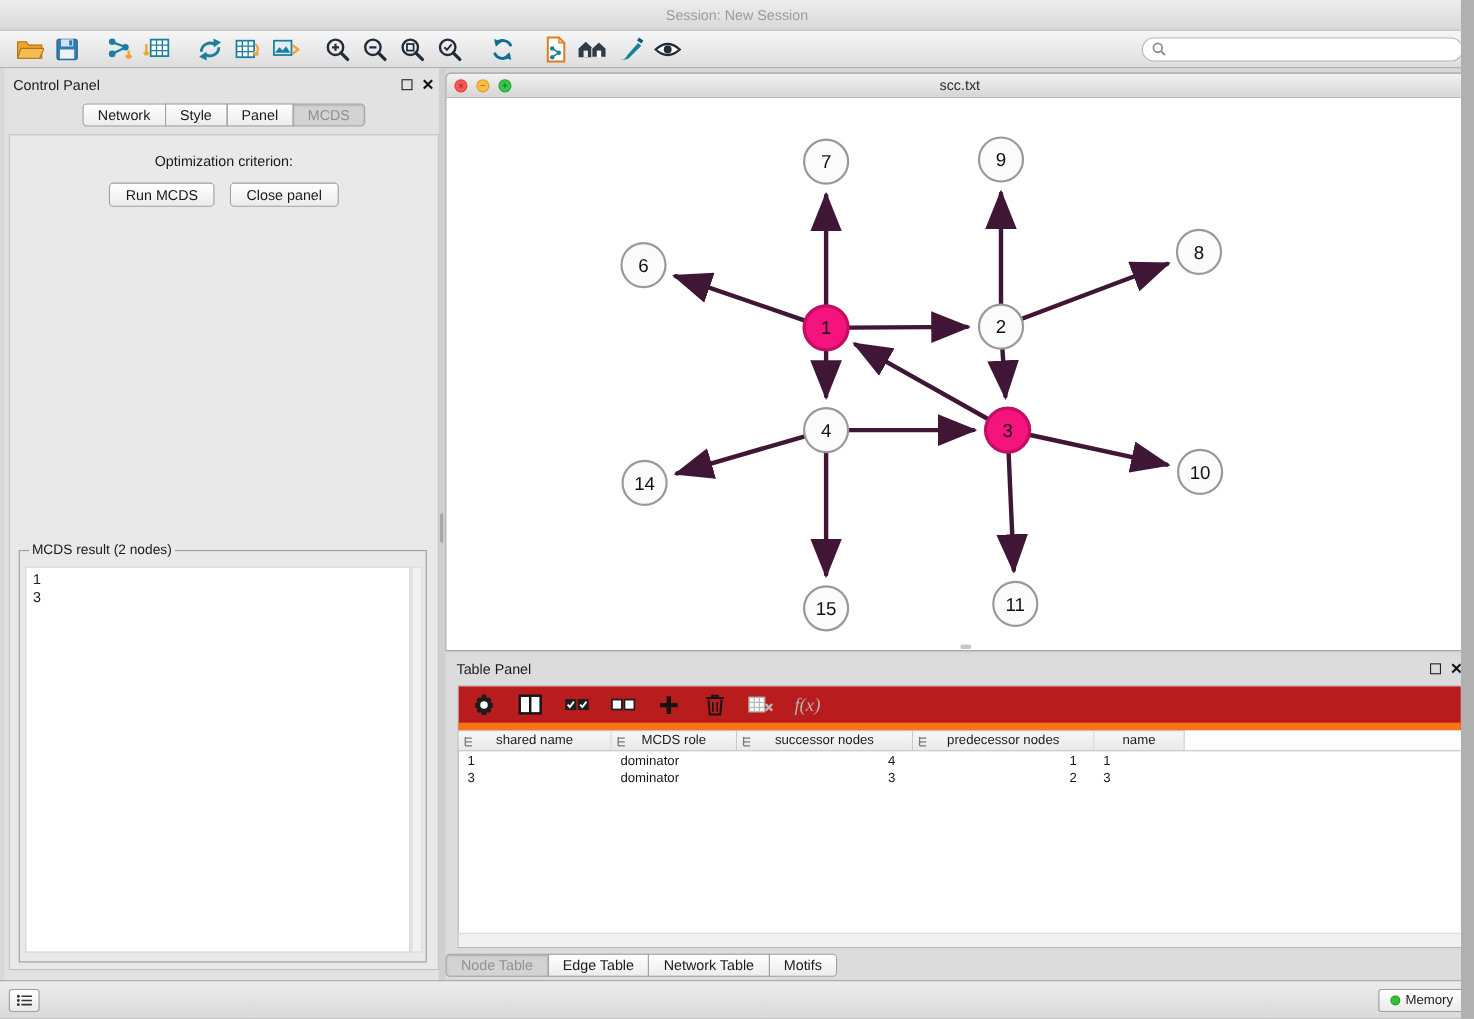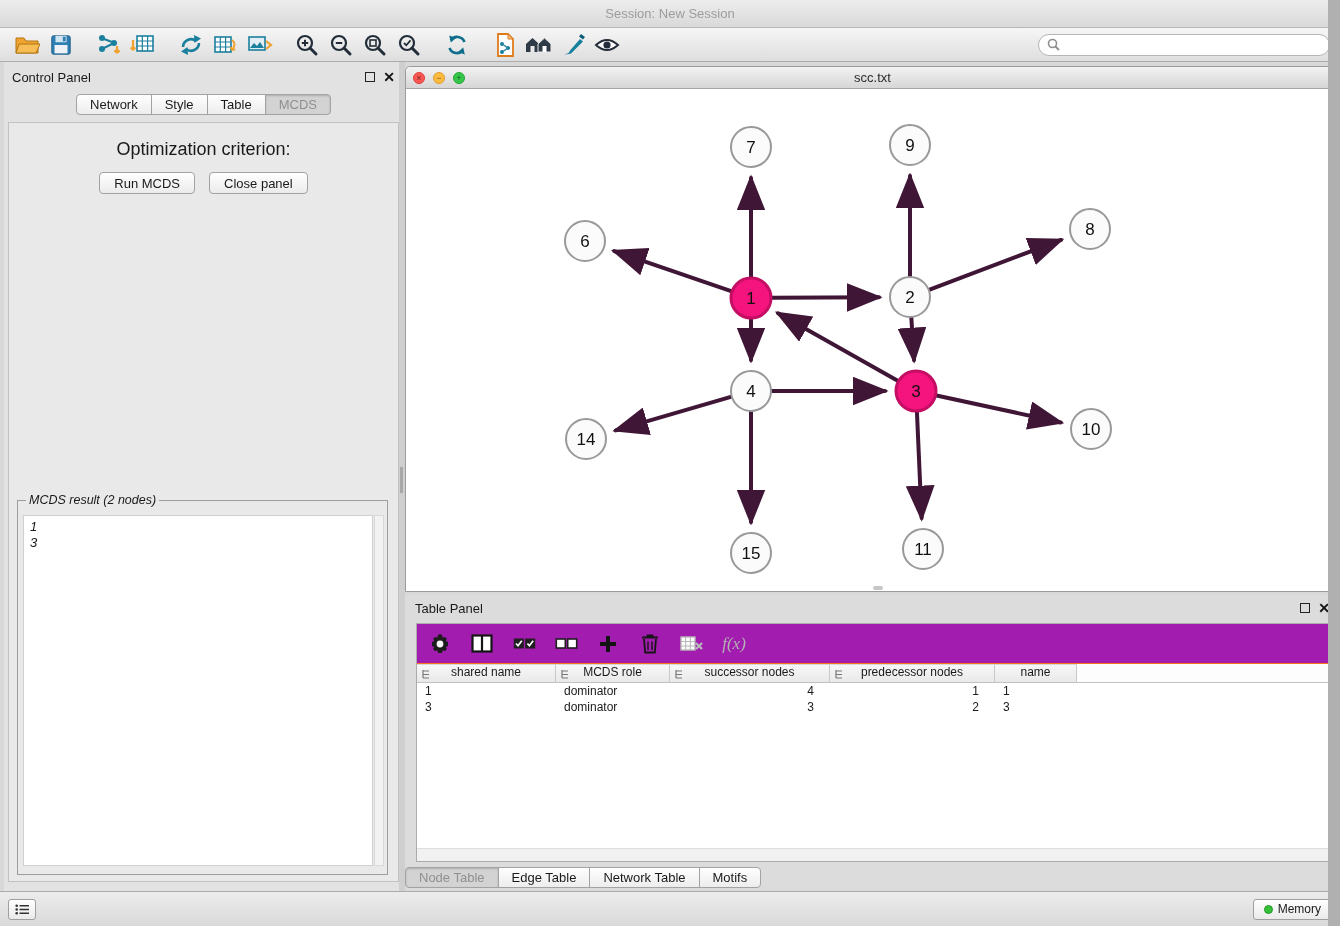--- a/index.html
+++ b/index.html
@@ -32,31 +32,31 @@
   .float-ic { width:10px; height:10px; border:1.5px solid #222; display:inline-block; }
   .close-ic { font-size:14px; font-weight:bold; color:#111; line-height:10px; }
   .cp-tabs { display:flex; justify-content:center; margin-top:2px; }
   .tab { padding:2px 13px; border:1px solid #a3a3a3; background:linear-gradient(#fefefe,#ededed);
     font-size:13px; margin-left:-1px; position:relative; cursor:default; }
   .tab:first-child { border-radius:4px 0 0 4px; margin-left:0; }
   .tab:last-child { border-radius:0 4px 4px 0; }
   .tab.active { background:#d3d3d3; color:#909090; box-shadow:inset 0 1px 2px rgba(0,0,0,.18); }
   .cp-body { position:absolute; left:4px; right:4px; top:60px; bottom:14px; background:#e9e9e9;
     border:1px solid #c2c2c2; }
-  .opt-label { text-align:center; margin-top:16px; font-size:18px; }
+  .opt-label { text-align:center; margin-top:16px; font-size:13px; }
   .dropdown { margin:8px auto 0 auto; width:312px; height:23px; background:#fff; border:1px solid #9f9f9f;
     border-radius:4px; display:flex; align-items:center; padding:0 4px 0 10px; }
   .dropdown .dd-value { flex:1; font-size:13px; }
   .dd-stepper { width:15px; height:19px; display:flex; flex-direction:column; align-items:center; justify-content:center; gap:1px; }
   .btn-row { display:flex; justify-content:center; gap:14px; margin-top:12px; }
   .btn { height:22px; padding:0 14px; border:1px solid #a2a2a2; border-radius:4px;
     background:linear-gradient(#ffffff,#ebebeb); font-size:13px; display:flex; align-items:center; cursor:default;
     font-family:"Liberation Sans", sans-serif; }
   .mcds-fieldset { position:absolute; left:8px; right:10px; top:370px; bottom:6px;
-    border:1px solid #9d9d9d; padding:4px; background:transparent;font-style:italic; }
+    border:1px solid #9d9d9d; padding:4px; background:transparent; }
   .mcds-fieldset legend { font-size:12.5px; padding:0 3px; margin-left:4px; }
   .result-box { position:absolute; left:5px; right:14px; top:8px; bottom:8px; background:#fff;
     border:1px solid #cfcfcf; padding:3px 6px; font-size:13px; line-height:16px; overflow:hidden; }
   .result-scroll { position:absolute; right:3px; top:8px; bottom:8px; width:10px; background:#f2f2f2;
     border:1px solid #d8d8d8; }
 
   
   .network-window { position:absolute; left:405px; top:66px; width:935px; height:526px;
     border:1px solid #9b9b9b; border-radius:5px 5px 0 0; background:#fff; }
   .nw-titlebar { height:22px; background:linear-gradient(#f2f2f2,#d6d6d6); border-bottom:1px solid #a6a6a6;
@@ -67,21 +67,21 @@
   .light.yellow { background:#fdbc40; border:1px solid #de9b2d; }
   .light.green { background:#34c749; border:1px solid #24a436; }
   .nw-title { position:absolute; left:0; right:0; text-align:center; font-size:13px; color:#2c2c2c; }
   .nw-canvas { position:relative; width:100%; height:502px; background:#fff; overflow:hidden; }
   .resize-dot { position:absolute; left:50%; bottom:1px; width:10px; height:4px; background:#c6c6c6; border-radius:2px; }
 
   
   .table-panel { position:absolute; left:405px; top:595px; width:935px; height:295px; background:#dcdcdc; }
   .tp-header { height:26px; display:flex; align-items:center; padding:0 10px;text-align:center; }
   .tp-box { position:absolute; left:11px; right:8px; top:28px; bottom:28px; background:#fff; border:1px solid #ababab; }
-  .tp-toolbar { height:40px; background:#a21caf; border-bottom:1px solid #f97316; display:flex; align-items:center;
+  .tp-toolbar { height:40px; background:#b91c1c; border-bottom:7px solid #f97316; display:flex; align-items:center;
     padding:0 10px; gap:16px; }
   .tp-tool { display:flex; align-items:center; justify-content:center; width:26px; height:26px; }
   .fx-label { font-family:"Liberation Serif", serif; font-style:italic; font-size:17px; color:#b3b3b3; }
   .thead { display:flex; height:19px; }
   .th { background:linear-gradient(#f7f7f7,#e9e9e9); border-right:1px solid #c9c9c9; border-bottom:1px solid #c2c2c2;
     border-top:1px solid #d8d8d8; font-size:12px; display:flex; justify-content:center; gap:4px;
     position:relative; }
   .th .sort-ic { position:absolute; left:4px; top:4px; }
   .th-fill { flex:1; border-bottom:1px solid #c2c2c2; background:#fdfdfd; }
   .trow { display:flex; height:16px; font-size:12px; }
@@ -249,21 +249,21 @@
     <div class="cp-header">
       <span class="cp-title">Control Panel</span>
       <span class="panel-header-icons">
         <span class="float-ic"></span>
         <span class="close-ic">✕</span>
       </span>
     </div>
     <div class="cp-tabs">
       <div class="tab">Network</div>
       <div class="tab">Style</div>
-      <div class="tab">Table</div>
+      <div class="tab">Panel</div>
       <div class="tab active">MCDS</div>
     </div>
     <div class="cp-body">
       <div class="opt-label">Optimization criterion:</div>
       <div class="btn-row">
         <div class="btn">Run MCDS</div>
         <div class="btn">Close panel</div>
       </div>
       <fieldset class="mcds-fieldset">
         <legend>MCDS result (2 nodes)</legend>

